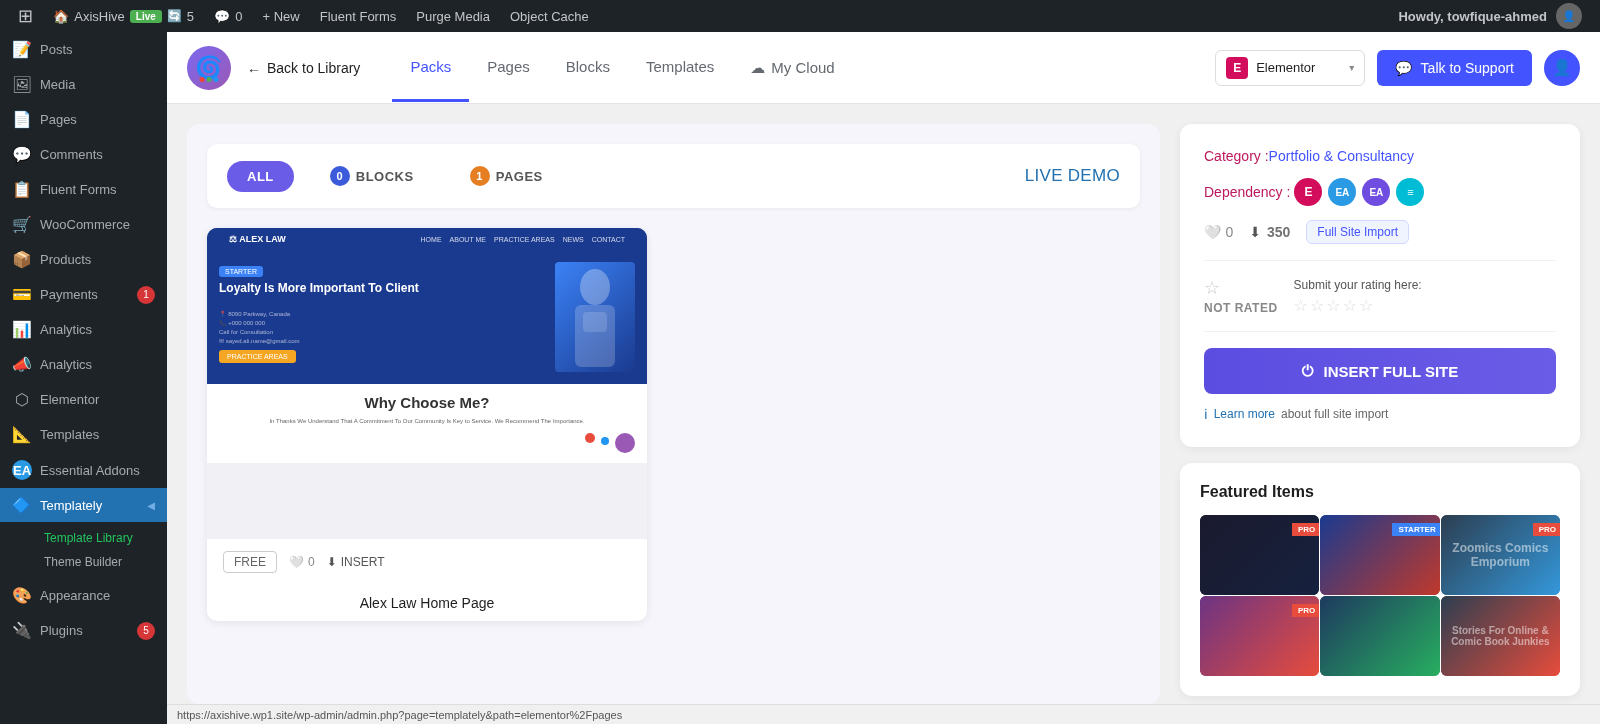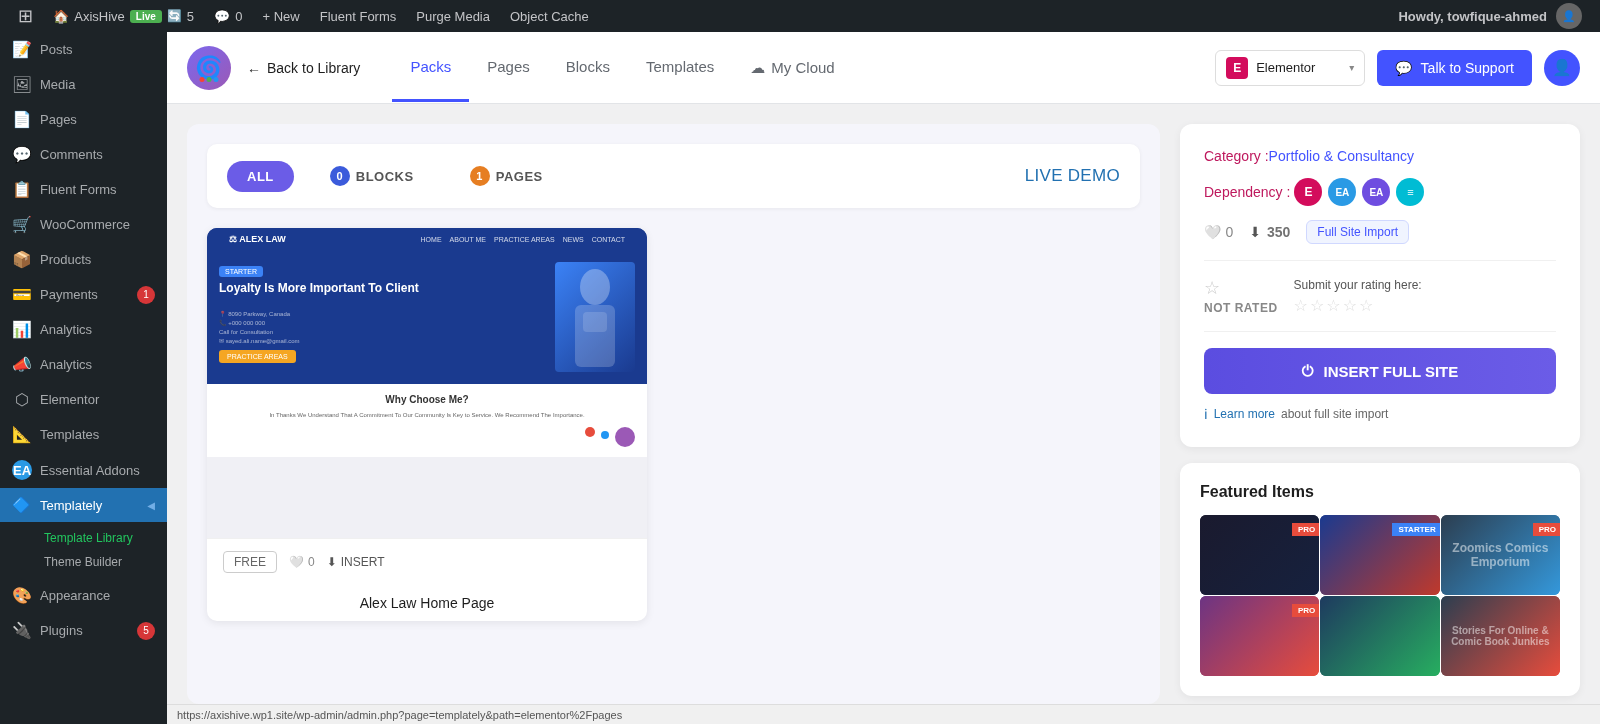--- a/index.html
+++ b/index.html
@@ -277,21 +277,21 @@
       color: rgba(255,255,255,0.3);
       font-size: 30px;
       flex-shrink: 0;
       position: relative;
       overflow: hidden;
     }
     .fake-section2 {
       background: #fff;
       padding: 10px 12px;
     }
-    .fake-section2-title { font-size: 10px; font-weight: 700; color: #333; text-align: center; margin-bottom: 6px; }
+    .fake-section2-title { font-size: 15px; font-weight: 700; color: #333; text-align: center; margin-bottom: 6px; }
     .fake-section2-text { font-size: 6px; color: #666; text-align: center; line-height: 1.4; }
 
     .template-card-footer {
       padding: 12px 16px;
       display: flex;
       align-items: center;
       gap: 12px;
       border-top: 1px solid #f0f0f0;
     }
     .free-badge { border: 1px solid #ccc; border-radius: 4px; padding: 3px 10px; font-size: 12px; color: #666; }

